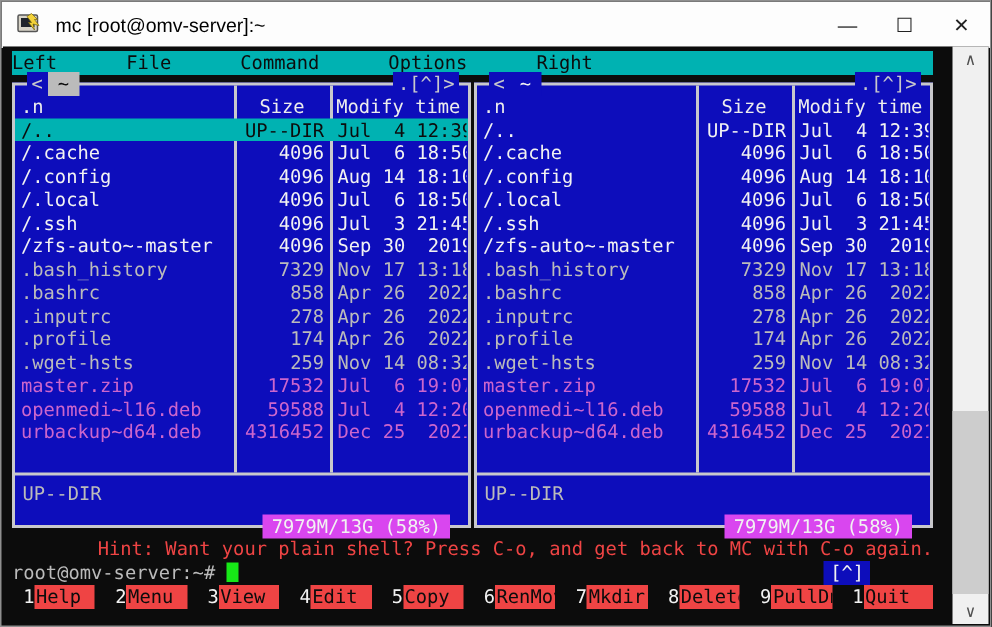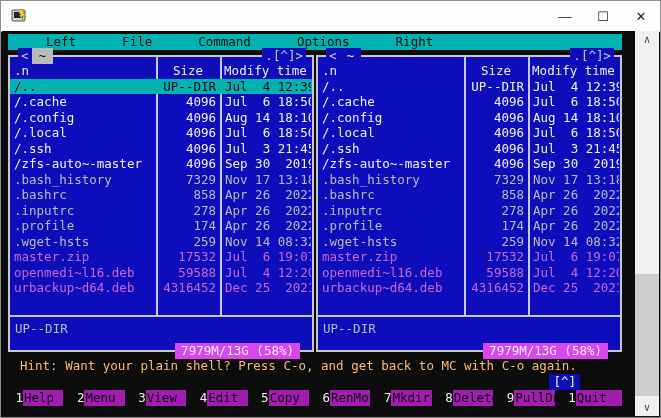--- a/index.html
+++ b/index.html
@@ -12,21 +12,21 @@
             font-size:13px;color:#000;border-bottom:1px solid #e2e2e2;}
   #title-icon{width:18px;height:16px;margin:0 8px 0 10px;flex:0 0 auto;}
   #win-controls{margin-left:auto;display:flex;height:30px;}
   .win-btn{width:38px;height:30px;display:flex;align-items:center;justify-content:center;
            color:#222;font-size:13px;cursor:default;}
   
   #console{position:absolute;top:30px;left:1px;right:1px;bottom:1px;background:#0C0C0C;}
   #term{position:absolute;left:6px;top:1px;width:614px;height:385px;}
   
   #menubar{position:absolute;top:2px;left:0;width:100%;height:16px;background:#00b2b2;
-           color:#0c0c0c;display:flex;padding-left:38px;gap:46px;box-sizing:border-box;
+           color:#0c0c0c;display:flex;gap:46px;box-sizing:border-box;
            line-height:16px;}
   .menu-item{white-space:pre;}
   
   .panel{position:absolute;top:23px;width:306px;height:297px;background:#0d0dbb;
          border:2px solid #c8c8cc;box-sizing:border-box;}
   #panel-left{left:0;}
   #panel-right{left:308px;}
   .ph-left{position:absolute;top:-9px;left:8px;display:flex;line-height:16px;height:16px;}
   .ph-arrow{background:#0d0dbb;color:#c8c8cc;padding:0 3px;}
   .ph-path{padding:0 7px;background:#0d0dbb;color:#f2f2f2;white-space:pre;}
@@ -48,51 +48,52 @@
   .row.selected{background:#00b2b2;}
   .row.selected .c-name,.row.selected .c-size,.row.selected .c-time{color:#0c0c0c;}
   .vsep{position:absolute;top:0;width:2px;height:258px;background:#c8c8cc;z-index:1;}
   .vsep.v1{left:146px;} .vsep.v2{left:210px;}
   .hsep{position:absolute;top:258px;left:0;right:0;height:2px;background:#c8c8cc;}
   .ministatus{position:absolute;top:264px;left:0;right:0;height:15.5px;line-height:15.5px;
               color:#bbbbbb;padding-left:5px;white-space:pre;}
   .freespace{position:absolute;bottom:-9px;right:12px;background:#d946ef;color:#f2f2f2;
              padding:0 6px;line-height:16px;height:16px;white-space:pre;}
   
-  #hintline{position:absolute;top:326px;left:12px;width:100%;height:15.5px;line-height:15.5px;
-            color:#fdba74;white-space:pre;}
+  #hintline{position:absolute;top:326px;left:0;width:100%;height:15.5px;line-height:15.5px;
+            color:#ef4444;white-space:pre;text-align:right;}
   #promptline{position:absolute;top:342px;left:0;width:100%;height:15.5px;line-height:15.5px;
               color:#bbbbbb;white-space:pre;}
   #cursor{display:inline-block;width:8px;height:13px;background:#17e817;vertical-align:-2px;}
   #prompt-frag{position:absolute;top:342px;right:42px;background:#0d0dbb;color:#f2f2f2;
                padding:0 4px;height:15.5px;line-height:15.5px;}
   #keybar{position:absolute;top:358px;left:0;width:100%;height:15.5px;display:flex;}
   .fslot{flex:1 1 0;display:flex;line-height:15.5px;min-width:0;}
   .fnum{width:15px;flex:0 0 auto;text-align:right;color:#f2f2f2;white-space:pre;}
-  .flabel{flex:1 1 auto;background:#a21caf;color:#0c0c0c;padding-left:1px;margin-right:6px;
+  .flabel{flex:1 1 auto;background:#ef4444;color:#0c0c0c;padding-left:1px;margin-right:6px;
           white-space:pre;overflow:hidden;}
   .fslot:last-child .flabel{margin-right:0;}
   
   #scrollbar{position:absolute;top:0;right:0;width:24px;height:100%;background:#f0f0f0;}
   .sb-arrow{position:absolute;left:0;width:100%;height:17px;color:#505050;font-size:11px;
             display:flex;align-items:center;justify-content:center;}
   #sb-up{top:0;} #sb-down{bottom:0;}
   #sb-thumb{position:absolute;left:0;top:243px;width:100%;height:122px;background:#cdcdcd;}
 </style>
 </head>
 <body>
 
 <div id="app">
 
   <div id="titlebar">
     <svg id="title-icon" viewBox="0 0 18 16">
       <rect x="1" y="2" width="13" height="11" rx="1" fill="#d8d4c8" stroke="#555"></rect>
       <rect x="3" y="4" width="9" height="6" fill="#20242c"></rect>
       <polygon points="10,1 14,5 12,5 15,9 11,8 12,12 8,7 10,7 7,3" fill="#f3d23a" stroke="#7a6a10" stroke-width="0.5"></polygon>
     </svg>
+    <span>mc [root@omv-server]:~</span>
     <div id="win-controls">
       <div class="win-btn">—</div>
       <div class="win-btn">☐</div>
       <div class="win-btn">✕</div>
     </div>
   </div>
 
   <div id="console">
     <div id="term">
 
@@ -283,20 +284,21 @@
         </div>
         <div class="vsep v1"></div>
         <div class="vsep v2"></div>
         <div class="hsep"></div>
         <div class="ministatus">UP--DIR</div>
         <div class="freespace">7979M/13G (58%)</div>
       </div>
 
       <div id="hintline">Hint: Want your plain shell? Press C-o, and get back to MC with C-o again.</div>
 
+      <div id="promptline"><span>root@omv-server:~# </span><span id="cursor"></span></div>
       <div id="prompt-frag">[^]</div>
 
       <div id="keybar">
           <div class="fslot">
             <span class="fnum">1</span>
             <span class="flabel">Help</span>
           </div>
           <div class="fslot">
             <span class="fnum">2</span>
             <span class="flabel">Menu</span>

